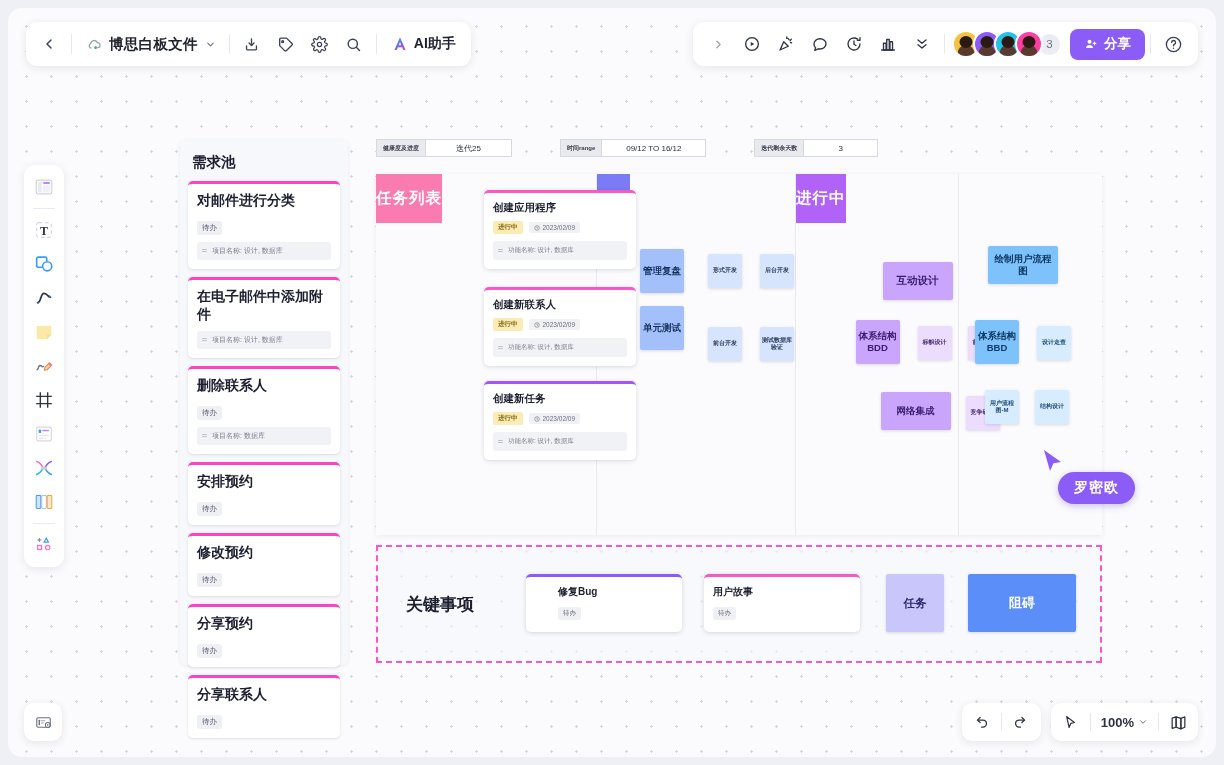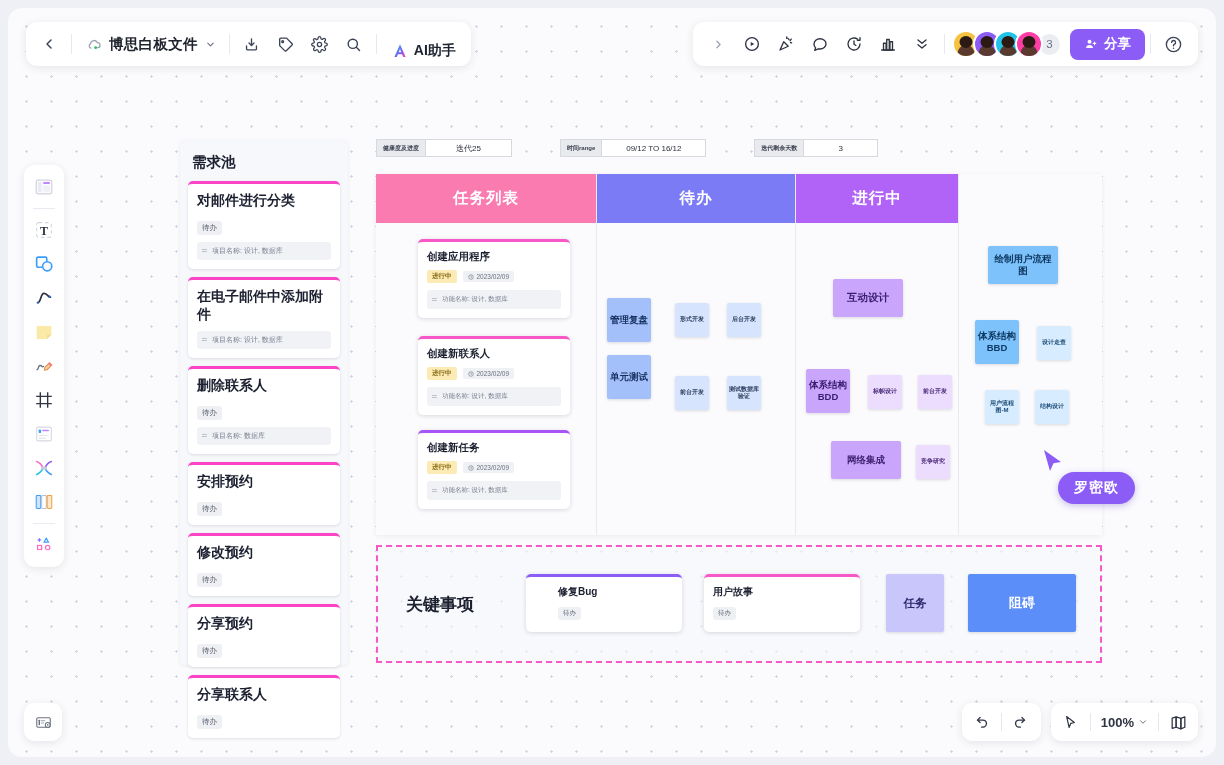--- a/index.html
+++ b/index.html
@@ -45,21 +45,21 @@
   }
   .tb-div { width: 1px; height: 20px; background: #e6e8f0; margin: 0 5px; }
   .doc-chip {
     display: flex; align-items: center; gap: 7px;
     padding: 0 8px; height: 34px; border-radius: 8px; cursor: pointer;
   }
   .doc-title {
     font-size: 14.5px; font-weight: 700; color: #20242e; letter-spacing: .3px;
   }
   .ai-chip {
-    display: flex; align-items: flex-end; gap: 5px;
+    display: flex; align-items: center; gap: 5px;
     padding: 0 9px; height: 32px; border-radius: 8px; cursor: pointer;
   }
   .ai-label {
     font-size: 14px; font-weight: 700; color: #1d2230;
   }
 
   
   #rightbar {
     position: absolute; right: 18px; top: 14px;
     height: 44px;
@@ -214,21 +214,21 @@
   }
 
   
   #kanban {
     position: absolute; left: 368px; top: 166px;
     width: 726px; height: 361px;
     display: flex;
     box-shadow: 0 1px 5px rgba(30,35,60,.08);
     z-index: 5;
   }
-  .kcol { display: flex; flex-direction: column; background: #fbfbfd; }
+  .kcol { display: flex; background: #fbfbfd; }
   .kcol:not(:last-child) { border-right: 1px solid #e9eaf0; }
   .khead {
     height: 49px; display: flex; align-items: center; justify-content: center;
     color: #fff; font-size: 15.5px; font-weight: 700; letter-spacing: 1px;
   }
   .kbody { flex: 1; position: relative; }
 
   .task-card {
     background: #fff;
     border-radius: 5px;
@@ -686,21 +686,21 @@
           <div class="sticky" style="left: 130px; top: 80px; width: 34px; height: 34px; background: rgb(214, 228, 253); font-size: 6px; color: rgb(44, 61, 94); font-weight: 700;">后台开发</div>
           <div class="sticky" style="left: 10px; top: 132px; width: 44px; height: 44px; background: rgb(163, 192, 251); font-size: 9.5px; color: rgb(22, 48, 94); font-weight: 700;">单元测试</div>
           <div class="sticky" style="left: 78px; top: 153px; width: 34px; height: 34px; background: rgb(214, 228, 253); font-size: 6px; color: rgb(44, 61, 94); font-weight: 700;">前台开发</div>
           <div class="sticky" style="left: 130px; top: 153px; width: 34px; height: 34px; background: rgb(214, 228, 253); font-size: 6px; color: rgb(44, 61, 94); font-weight: 700;">测试数据库验证</div>
         </div>
     </div>
 
     <div class="kcol" style="width:163px">
       <div class="khead" style="background:#b163f7">进行中</div>
       <div class="kbody" id="col-progress">
-          <div class="sticky" style="left: 37px; top: 56px; width: 70px; height: 38px; background: rgb(201, 166, 251); font-size: 10.5px; color: rgb(58, 29, 110); font-weight: 700;">互动设计</div>
+          <div class="sticky" style="left: 37px; top: 88px; width: 70px; height: 38px; background: rgb(201, 166, 251); font-size: 10.5px; color: rgb(58, 29, 110); font-weight: 700;">互动设计</div>
           <div class="sticky" style="left: 10px; top: 146px; width: 44px; height: 44px; background: rgb(201, 166, 251); font-size: 9.5px; color: rgb(58, 29, 110); font-weight: 700;">体系结构BDD</div>
           <div class="sticky" style="left: 72px; top: 152px; width: 34px; height: 34px; background: rgb(236, 220, 253); font-size: 6px; color: rgb(74, 42, 122); font-weight: 700;">标帜设计</div>
           <div class="sticky" style="left: 122px; top: 152px; width: 34px; height: 34px; background: rgb(236, 220, 253); font-size: 6px; color: rgb(74, 42, 122); font-weight: 700;">前台开发</div>
           <div class="sticky" style="left: 35px; top: 218px; width: 70px; height: 38px; background: rgb(201, 166, 251); font-size: 9.5px; color: rgb(58, 29, 110); font-weight: 700;">网络集成</div>
           <div class="sticky" style="left: 120px; top: 222px; width: 34px; height: 34px; background: rgb(236, 220, 253); font-size: 6px; color: rgb(74, 42, 122); font-weight: 700;">竞争研究</div>
         </div>
     </div>
 
     <div class="kcol" style="width:143px">
       <div class="kbody" id="col-done">

